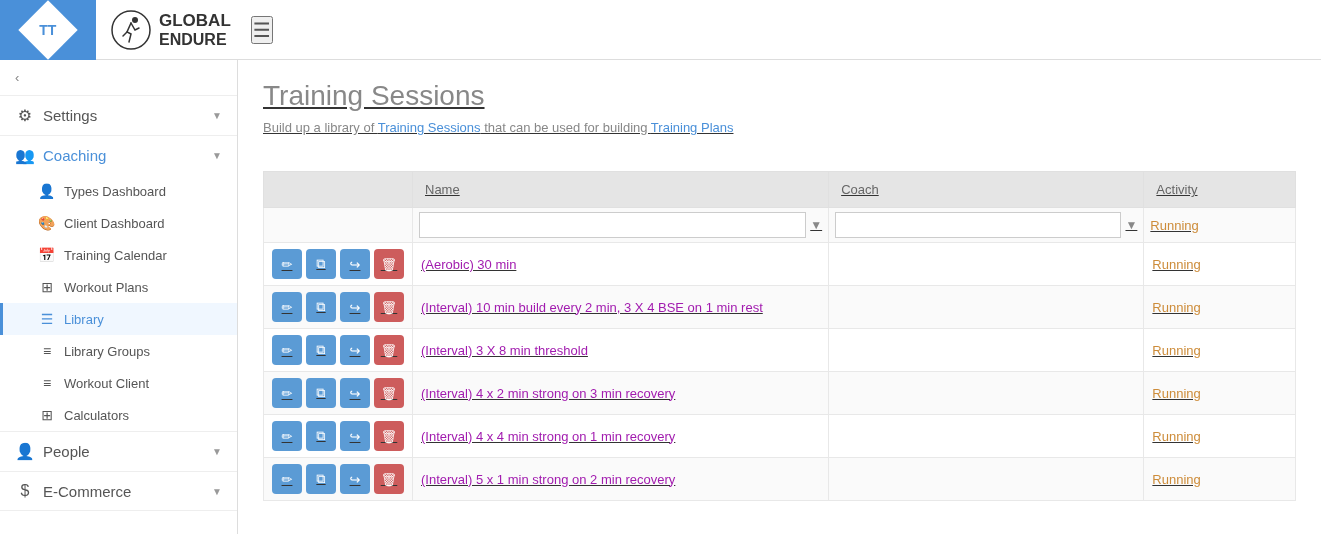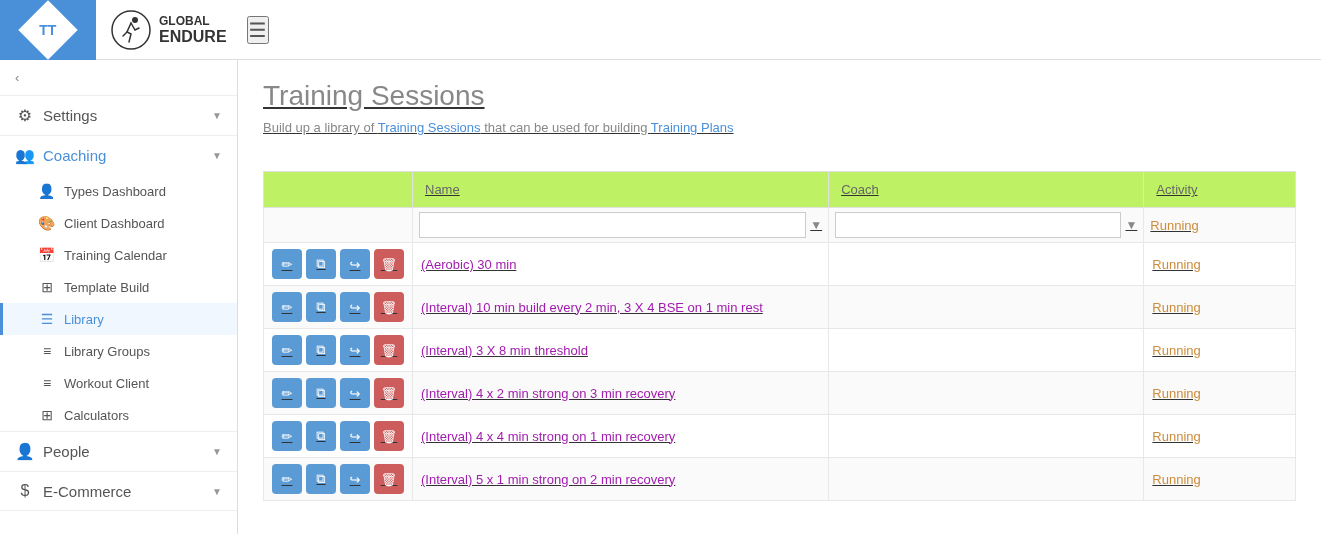--- a/index.html
+++ b/index.html
@@ -132,21 +132,21 @@
     }
     .page-subtitle a { color: #4a90d9; text-decoration: none; }
 
     
     .data-table {
       width: 100%;
       border-collapse: collapse;
       font-size: 13px;
     }
     .data-table th {
-      background: #bef264;
+      background: #e5e5e5;
       border: 1px solid #e0e0e0;
       padding: 10px 12px;
       text-align: left;
       color: #666;
       font-weight: 500;
     }
     .data-table td {
       border: 1px solid #e8e8e8;
       padding: 6px 8px;
       vertical-align: middle;
@@ -229,21 +229,21 @@
   </div>
   <div class="brand-logo">
     <svg class="brand-icon" viewBox="0 0 40 40" fill="none">
       <circle cx="20" cy="20" r="19" stroke="#333" stroke-width="1.5"></circle>
       <ellipse cx="24" cy="10" rx="3" ry="3" fill="#333"></ellipse>
       <path d="M20 13 L16 22 L20 24 L18 32" stroke="#333" stroke-width="1.5" fill="none" stroke-linecap="round"></path>
       <path d="M20 13 L24 20 L28 18" stroke="#333" stroke-width="1.5" fill="none" stroke-linecap="round"></path>
       <path d="M16 22 L12 26" stroke="#333" stroke-width="1.5" fill="none" stroke-linecap="round"></path>
     </svg>
     <div>
-      <div style="font-size:12px;font-weight:bold;color:#333;">GLOBAL</div>
+      <div style="font-size:17px;font-weight:bold;color:#333;">GLOBAL</div>
       <div style="font-size:16px;font-weight:bold;color:#333;">ENDURE</div>
     </div>
   </div>
   <button class="hamburger">☰</button>
 </div>
 
 <div class="main-layout">
 
   <div class="sidebar">
 
@@ -273,21 +273,21 @@
       <div class="sidebar-sub-item">
         <span class="sub-icon">🎨</span>
         <span>Client Dashboard</span>
       </div>
       <div class="sidebar-sub-item">
         <span class="sub-icon">📅</span>
         <span>Training Calendar</span>
       </div>
       <div class="sidebar-sub-item">
         <span class="sub-icon">⊞</span>
-        <span>Template Build</span>
+        <span>Workout Plans</span>
       </div>
       <div class="sidebar-sub-item active">
         <span class="sub-icon">☰</span>
         <span>Library</span>
       </div>
       <div class="sidebar-sub-item">
         <span class="sub-icon">≡</span>
         <span>Library Groups</span>
       </div>
       <div class="sidebar-sub-item">

